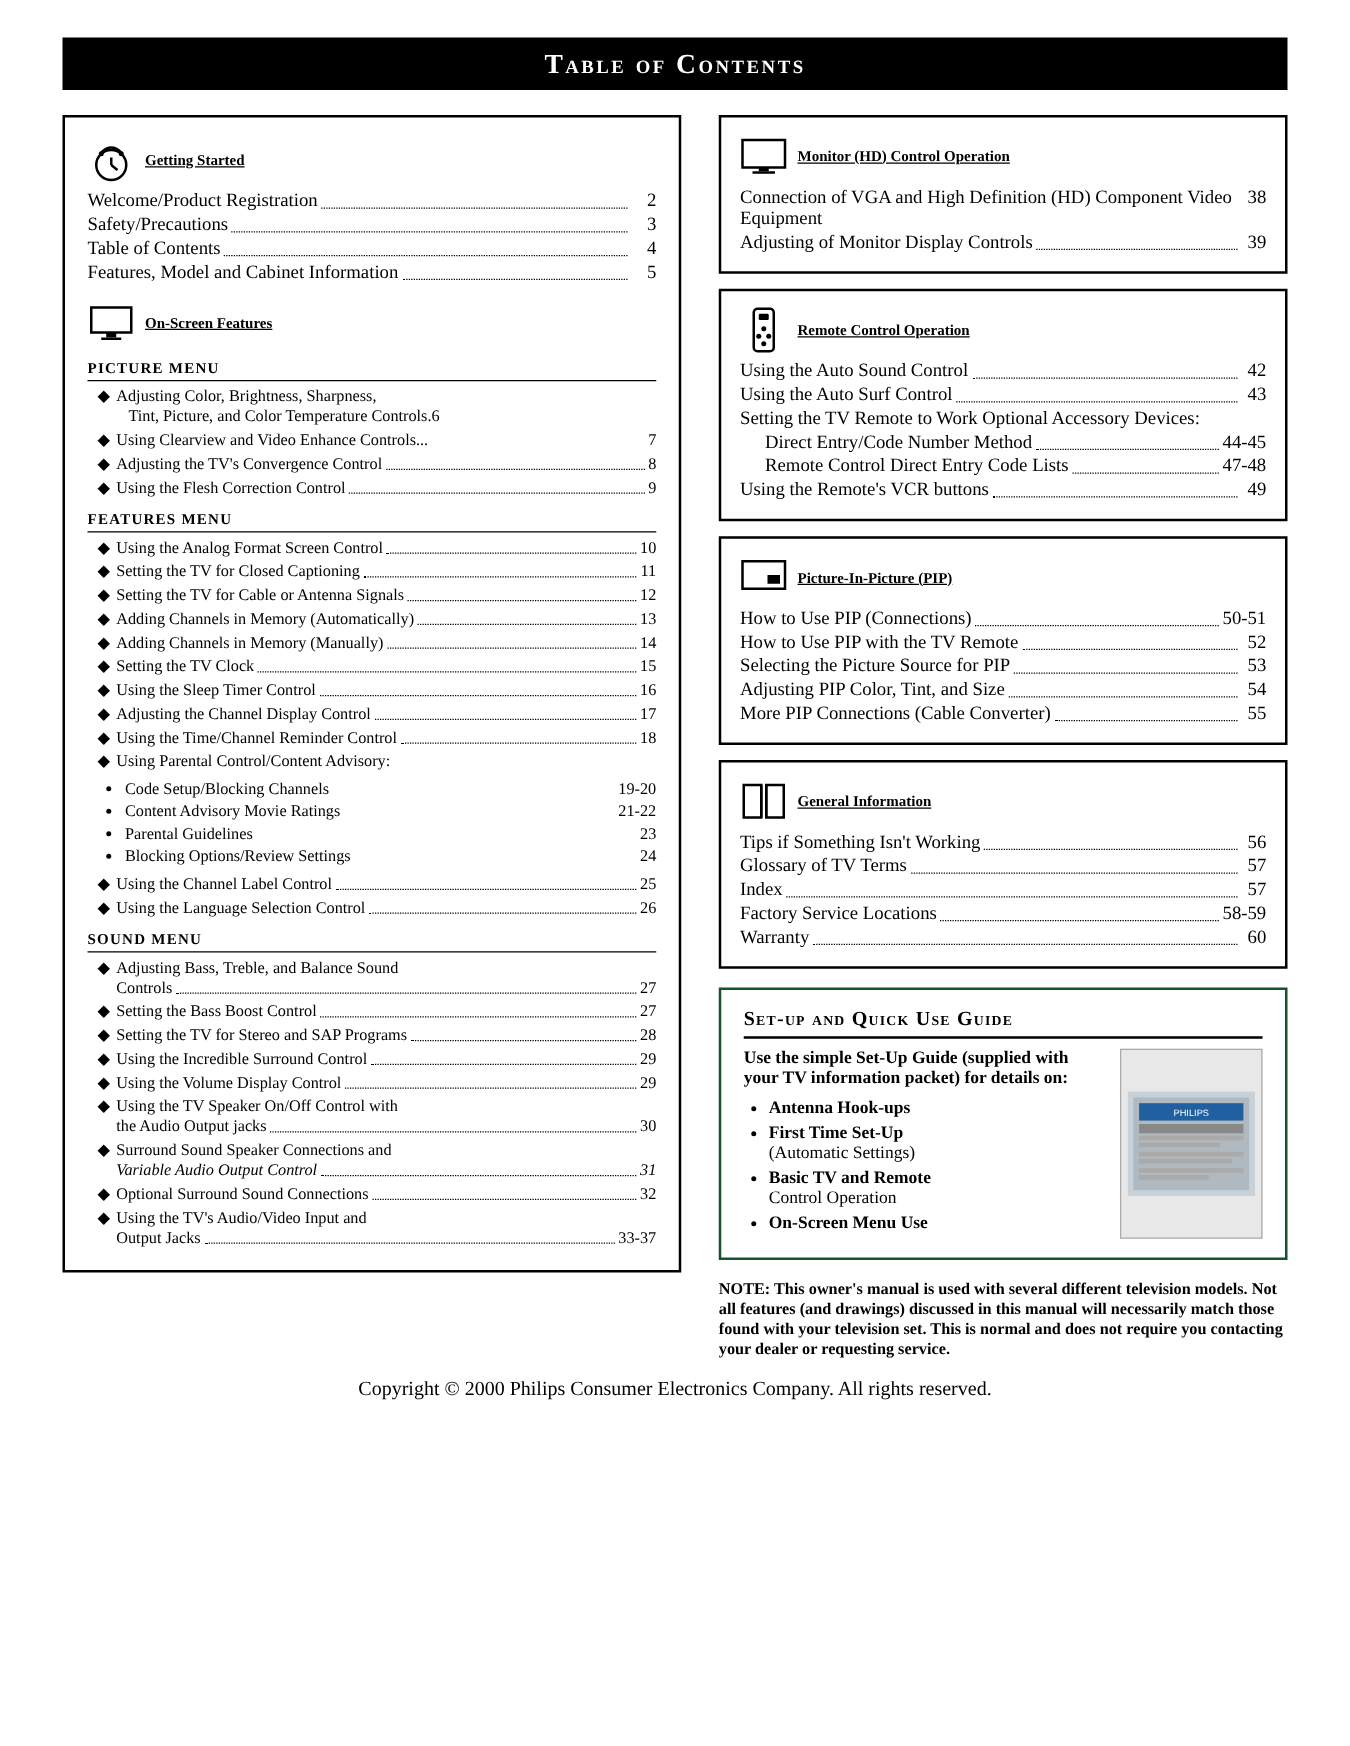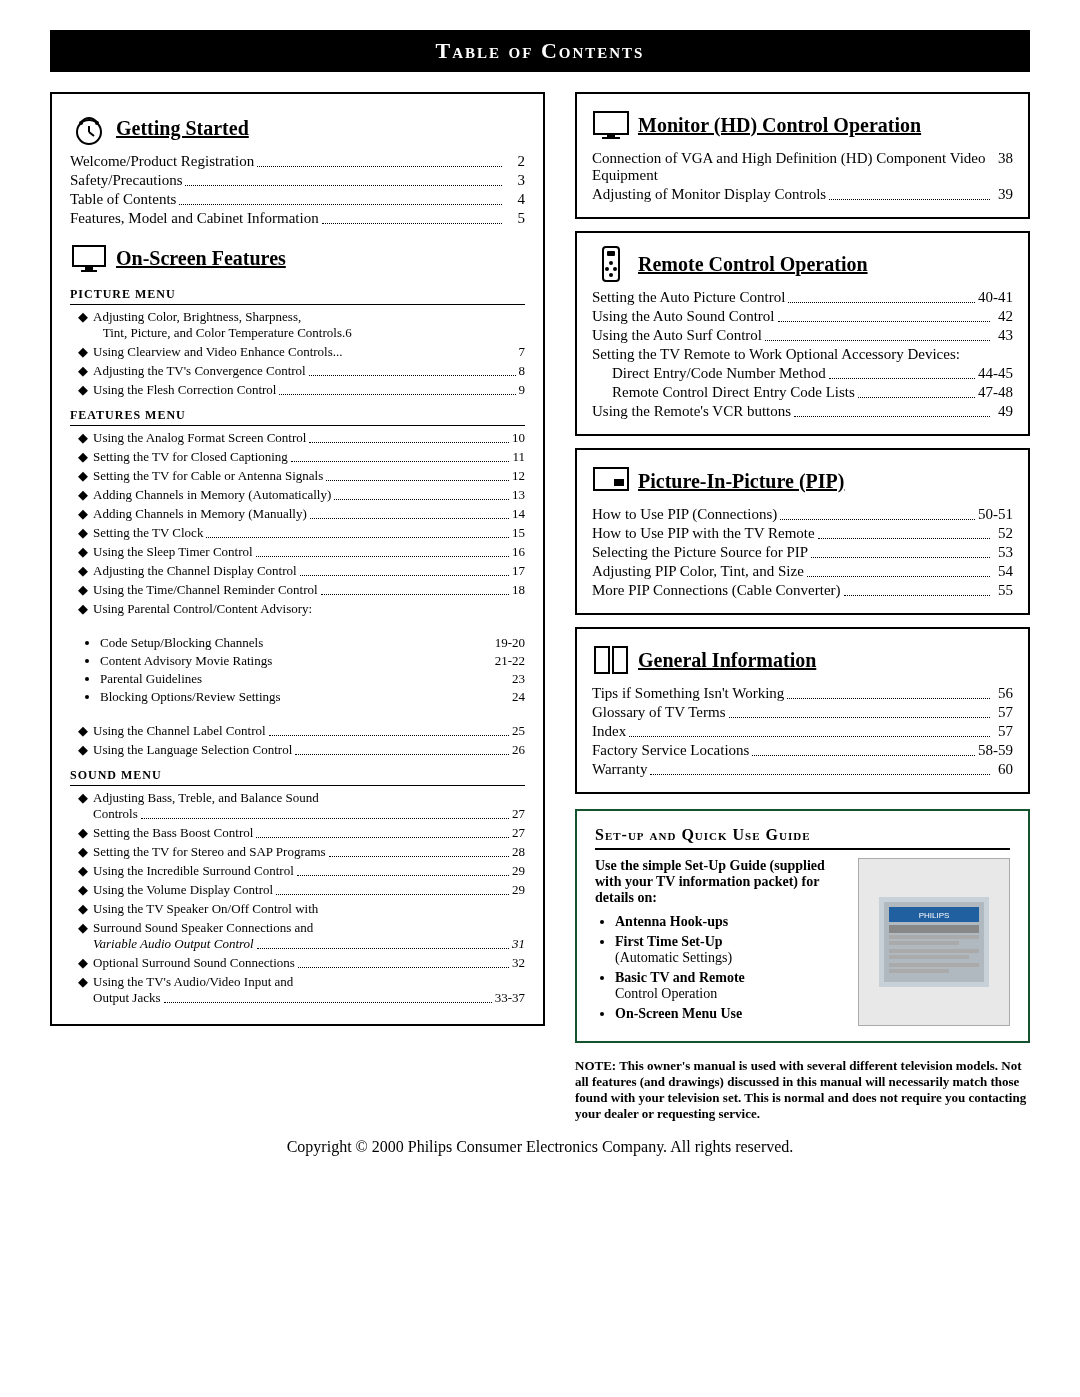--- a/index.html
+++ b/index.html
@@ -48,21 +48,21 @@
     }
     .section-header .icon {
       width: 38px;
       height: 38px;
       flex-shrink: 0;
       display: flex;
       align-items: center;
       justify-content: center;
     }
     .section-title {
-      font-size: 20px;
+      font-size: 12px;
       font-weight: bold;
       text-decoration: underline;
     }
     
     .toc-entry {
       display: flex;
       justify-content: space-between;
       margin-bottom: 2px;
       font-size: 15px;
     }
@@ -91,21 +91,21 @@
       padding-left: 8px;
       font-size: 13px;
     }
     .diamond-item .diamond {
       margin-right: 5px;
       flex-shrink: 0;
     }
     .bullet-sub {
       list-style: disc;
       padding-left: 30px;
-      margin: 18px 0;
+      margin: 6px 0;
     }
     .bullet-sub li {
       font-size: 13px;
       margin-bottom: 2px;
     }
     
     .setup-box {
       border: 2px solid #14532d;
       padding: 15px 18px;
       margin-top: 15px;
@@ -137,21 +137,21 @@
     }
     .setup-bullets li {
       font-size: 14px;
       margin-bottom: 4px;
       font-weight: bold;
     }
     .setup-bullets li span {
       font-weight: normal;
     }
     .setup-image {
-      width: 152px;
+      width: 114px;
       flex-shrink: 0;
       border: 1px solid #aaa;
       background: #e8e8e8;
       display: flex;
       align-items: center;
       justify-content: center;
       font-size: 10px;
       color: #666;
       text-align: center;
       padding: 5px;
@@ -420,20 +420,25 @@
         <div style="flex:1;display:flex;justify-content:space-between;align-items:flex-end;">
           <span>Using the Volume Display Control</span>
           <span style="flex:1;border-bottom:1px dotted #000;margin:0 3px 3px 3px;"></span>
           <span>29</span>
         </div>
       </div>
       <div class="diamond-item">
         <span class="diamond">◆</span>
         <div style="flex:1;">
           <div>Using the TV Speaker On/Off Control with</div>
+          <div style="display:flex;justify-content:space-between;align-items:flex-end;">
+            <span>the Audio Output jacks</span>
+            <span style="flex:1;border-bottom:1px dotted #000;margin:0 3px 3px 3px;"></span>
+            <span>30</span>
+          </div>
         </div>
       </div>
       <div class="diamond-item">
         <span class="diamond">◆</span>
         <div style="flex:1;">
           <div>Surround Sound Speaker Connections and</div>
           <div style="display:flex;justify-content:space-between;align-items:flex-end;font-style:italic;">
             <span>Variable Audio Output Control</span>
             <span style="flex:1;border-bottom:1px dotted #000;margin:0 3px 3px 3px;"></span>
             <span>31</span>
@@ -493,25 +498,20 @@
           <svg width="24" height="38" viewBox="0 0 24 38">
             <rect x="4" y="2" width="16" height="34" rx="3" fill="none" stroke="#000" stroke-width="2"></rect>
             <rect x="8" y="6" width="8" height="5" rx="1" fill="#000"></rect>
             <circle cx="12" cy="18" r="2" fill="#000"></circle>
             <circle cx="8" cy="24" r="2" fill="#000"></circle>
             <circle cx="16" cy="24" r="2" fill="#000"></circle>
             <circle cx="12" cy="30" r="2" fill="#000"></circle>
           </svg>
         </div>
         <span class="section-title">Remote Control Operation</span>
-      </div>
-      <div class="toc-entry">
-        <span>Setting the Auto Picture Control</span>
-        <span class="dots"></span>
-        <span class="page-num">40-41</span>
       </div>
       <div class="toc-entry">
         <span>Using the Auto Sound Control</span>
         <span class="dots"></span>
         <span class="page-num">42</span>
       </div>
       <div class="toc-entry">
         <span>Using the Auto Surf Control</span>
         <span class="dots"></span>
         <span class="page-num">43</span>

